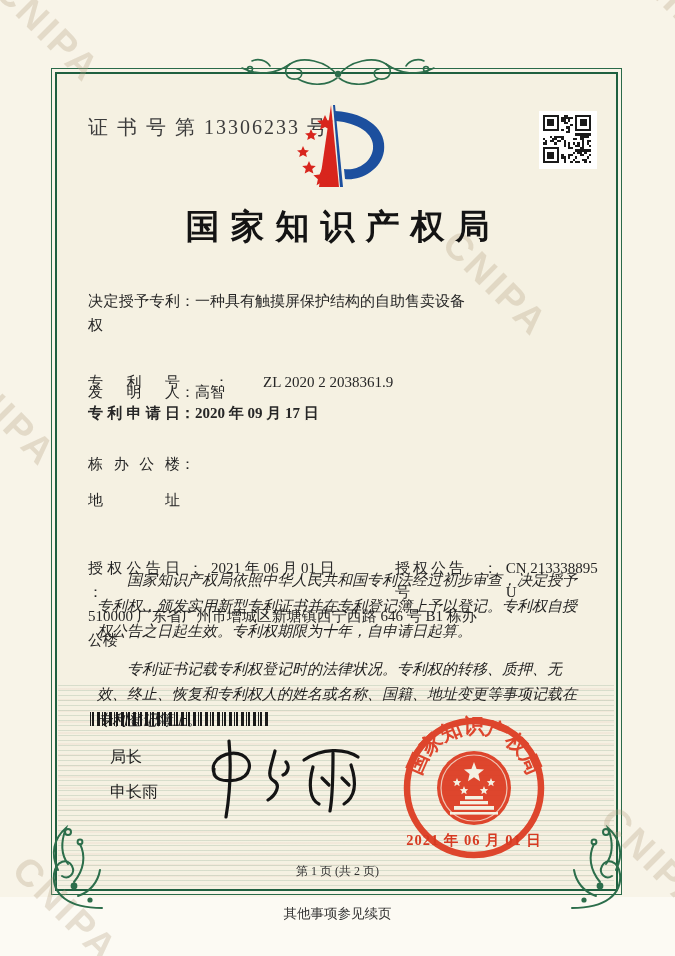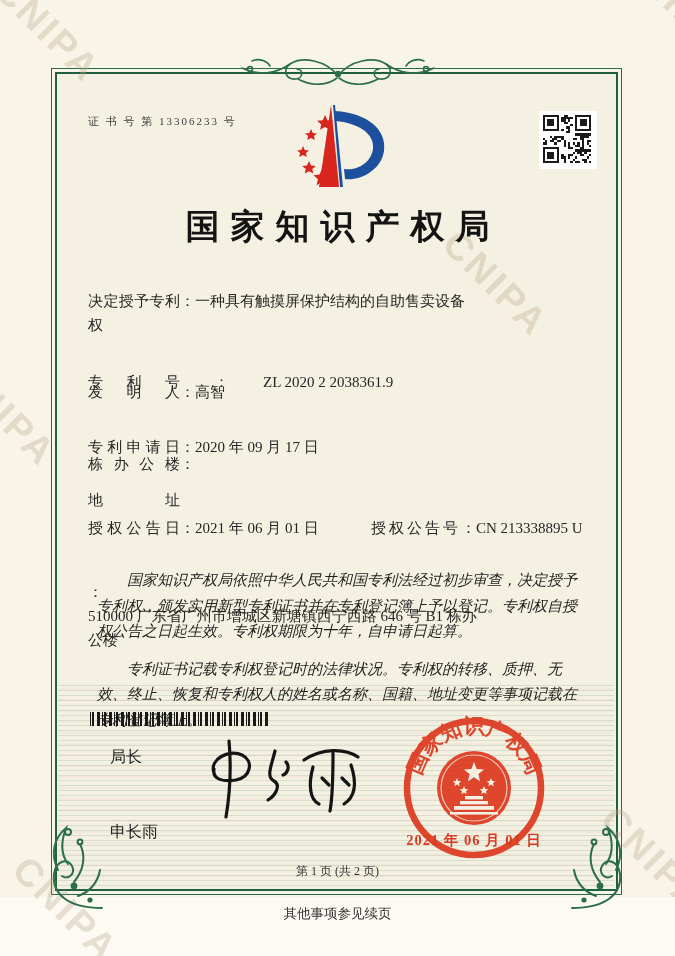--- a/index.html
+++ b/index.html
@@ -15,21 +15,21 @@
            repeating-linear-gradient(0deg, rgba(146,176,151,.30) 0 1px, transparent 1px 5px),
            repeating-linear-gradient(0deg, transparent 0 9px, rgba(213,160,148,.10) 9px 11px);}
   .below-strip{position:absolute;left:0;top:897px;width:675px;height:59px;background:#fcfaf3;}
   
   .wm{position:absolute;z-index:3;font:bold 38px "Liberation Sans","DejaVu Sans",sans-serif;
       letter-spacing:3px;color:rgba(186,168,138,.33);transform:rotate(45deg);white-space:nowrap;pointer-events:none;}
   .wm1{left:-18px;top:8px;} .wm2{left:608px;top:-22px;} .wm3{left:430px;top:262px;}
   .wm4{left:-62px;top:392px;} .wm5{left:588px;top:838px;} .wm6{left:0px;top:888px;}
   
   .abs{position:absolute;z-index:4;}
-  .certno{left:88px;top:114px;font-size:11px;letter-spacing:2px;color:#3c3c3c;}
+  .certno{left:88px;top:114px;font-size:20px;letter-spacing:2px;color:#3c3c3c;}
   .title{left:0;right:0;top:204px;text-align:center;font-size:34px;font-weight:bold;
          letter-spacing:11px;padding-left:11px;color:#141414;}
   .frow{left:88px;width:512px;display:flex;font-size:15px;line-height:24px;color:#262626;}
   .flabel{display:inline-block;width:92px;text-align:justify;text-align-last:justify;flex:0 0 92px;}
   .fcolon{flex:0 0 14px;}
   .fvalue{flex:1;}
   .gvalue{flex:0 0 150px;}
   .glabel{letter-spacing:3px;margin-left:26px;}
   .paras{left:85px;top:556px;width:510px;font-size:15px;line-height:25.5px;
          font-style:italic;color:#1f1f1f;}
@@ -333,35 +333,35 @@
   <div class="abs frow" style="top:348px;margin-top:32px;">
     <span class="flabel">发明人</span>
       <span class="fcolon">：</span>
       <span class="fvalue">高智</span>
   </div>
   <div class="abs frow" style="top:370px;gap:34px;">
     <span class="flabel">专利号</span>
       <span class="fcolon">：</span>
       <span class="fvalue">ZL 2020 2 2038361.9</span>
   </div>
-  <div class="abs frow" style="top:435px;">
+  <div class="abs frow" style="top:401px;font-weight:bold;">
     <span class="flabel">专利申请日</span>
       <span class="fcolon">：</span>
       <span class="fvalue">2020 年 09 月 17 日</span>
   </div>
   <div class="abs frow" style="top:452px;">
     <span class="flabel">栋办公楼</span>
       <span class="fcolon">：</span>
   </div>
   <div class="abs frow" style="top:488px;flex-direction:column;">
     <span class="flabel">地址</span>
       <span class="fcolon">：</span>
       <span class="fvalue" style="max-width:398px;">510000 广东省广州市增城区新塘镇西宁西路 646 号 B1 栋办公楼</span>
   </div>
-  <div class="abs frow" style="top:516px;">
+  <div class="abs frow" style="top:556px;gap:8px;">
     <span class="flabel">授权公告日</span>
       <span class="fcolon">：</span>
       <span class="gvalue">2021 年 06 月 01 日</span>
     <span class="glabel">授权公告号</span>
       <span class="fcolon">：</span>
       <span>CN 213338895 U</span>
   </div>
 
   <div class="abs paras">
     <p>国家知识产权局依照中华人民共和国专利法经过初步审查，决定授予专利权，颁发实用新型专利证书并在专利登记簿上予以登记。专利权自授权公告之日起生效。专利权期限为十年，自申请日起算。</p>
@@ -410,21 +410,21 @@
       <rect x="151" y="0" width="3" height="14" fill="#1a1a1a"></rect>
       <rect x="156" y="0" width="1" height="14" fill="#1a1a1a"></rect>
       <rect x="158" y="0" width="2" height="14" fill="#1a1a1a"></rect>
       <rect x="163" y="0" width="3" height="14" fill="#1a1a1a"></rect>
       <rect x="168" y="0" width="1" height="14" fill="#1a1a1a"></rect>
       <rect x="170" y="0" width="2" height="14" fill="#1a1a1a"></rect>
       <rect x="175" y="0" width="3" height="14" fill="#1a1a1a"></rect>
     </svg>
 
   <div class="abs officer" style="top:747px;">局长</div>
-  <div class="abs officer" style="top:782px;margin-top:40px;">申长雨</div>
+  <div class="abs officer" style="top:782px;">申长雨</div>
 
   <svg class="abs" style="left:196px;top:733px;" width="172" height="90" viewBox="0 0 172 90">
     <g stroke="#141414" stroke-width="3.2" fill="none" stroke-linecap="round" stroke-linejoin="round">
       <path d="M18,40 C13,26 33,16 46,22 C58,28 55,44 40,47 C28,49 16,47 18,36"></path>
       <path d="M33,8 C35,30 34,60 30,84"></path>
       <path d="M79,18 C75,34 70,44 78,48 C85,52 80,62 72,67"></path>
       <path d="M90,29 C94,33 92,40 87,42"></path>
       <path d="M108,27 C126,15 149,15 162,24"></path>
       <path d="M117,34 C112,52 114,67 123,71"></path>
       <path d="M137,20 C137,42 137,62 134,78"></path>

